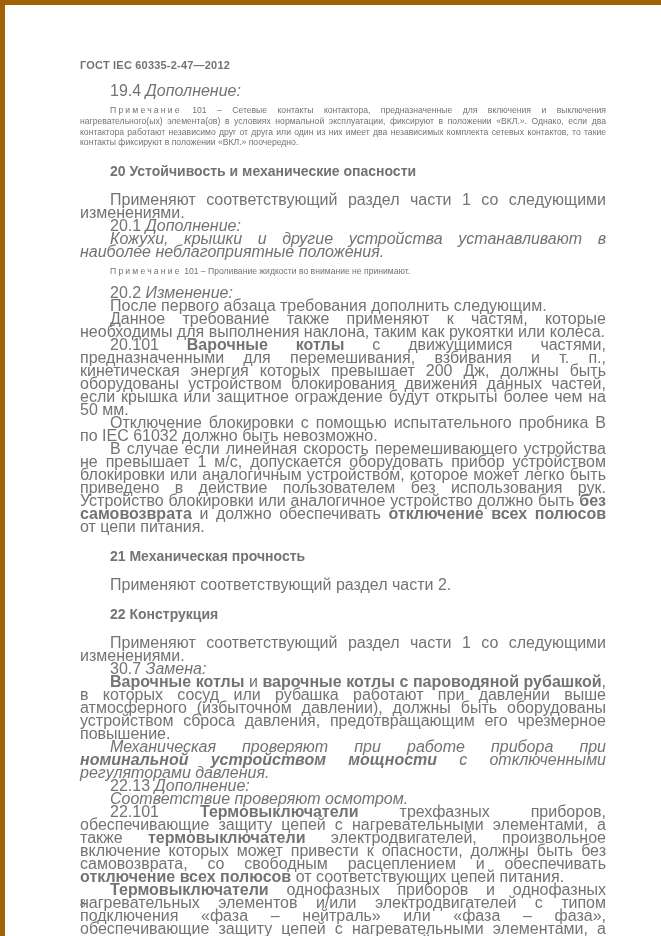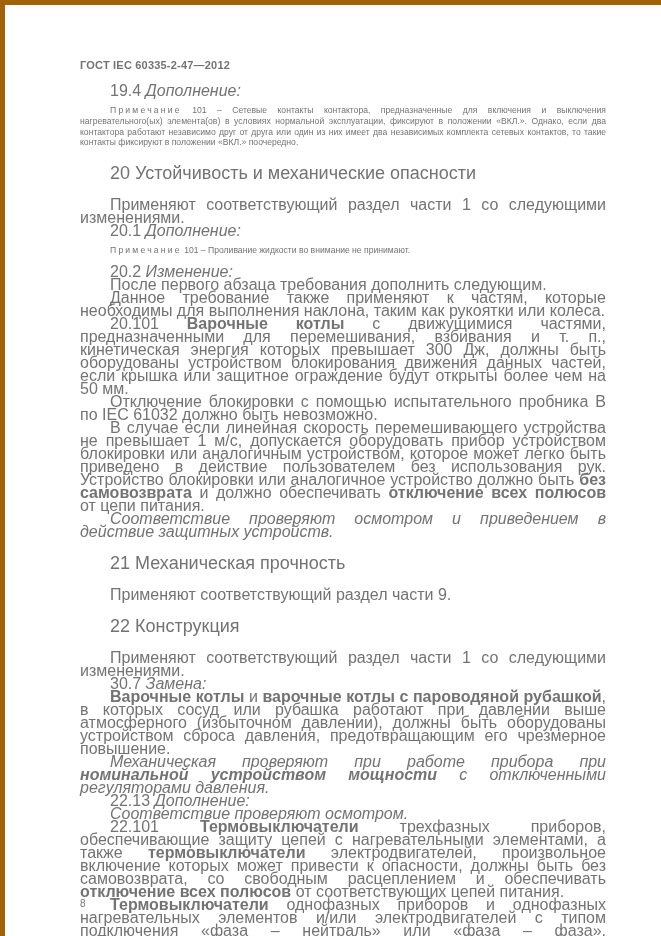--- a/index.html
+++ b/index.html
@@ -28,21 +28,21 @@
     text-indent:30px;
     margin:0;
   }
   .note{
     font-size:8.6px;line-height:10.8px;
     text-align:justify;
     text-indent:30px;
     margin:8px 0 9px 0;
   }
   .h1{
-    font-size:18px;font-weight:normal;
+    font-size:14px;font-weight:bold;
     margin:15px 0 14px 30px;
   }
   .b{font-weight:bold;}
   .i{font-style:italic;}
   .ls{letter-spacing:2.2px;}
   #pagenum{
     position:absolute;
     left:75px;bottom:30px;
     font-size:10px;
   }
@@ -52,30 +52,30 @@
 
 <div id="page">
   <div id="content">
     <div class="pageheader">ГОСТ IEC 60335-2-47—2012</div>
     <div id="blocks">
         <div class="para"><span>19.4 </span><span class="i">Дополнение:</span></div>
         <div class="note"><span class="ls">Примечание</span><span> 101 – Сетевые контакты контактора, предназначенные для включения и выключения нагревательного(ых) элемента(ов) в условиях нормальной эксплуатации, фиксируют в положении «ВКЛ.». Однако, если два контактора работают независимо друг от друга или один из них имеет два независимых комплекта сетевых контактов, то такие контакты фиксируют в положении «ВКЛ.» поочередно.</span></div>
         <div class="h1"><span>20 Устойчивость и механические опасности</span></div>
         <div class="para"><span>Применяют соответствующий раздел части 1 со следующими изменениями.</span></div>
         <div class="para"><span>20.1 </span><span class="i">Дополнение:</span></div>
+        <div class="para"><span class="i">Кожухи, крышки и другие устройства устанавливают в наиболее неблагоприятные положения.</span></div>
         <div class="note"><span class="ls">Примечание</span><span> 101 – Проливание жидкости во внимание не принимают.</span></div>
         <div class="para"><span>20.2 </span><span class="i">Изменение:</span></div>
         <div class="para"><span>После первого абзаца требования дополнить следующим.</span></div>
         <div class="para"><span>Данное требование также применяют к частям, которые необходимы для выполнения наклона, таким как рукоятки или колеса.</span></div>
-        <div class="para"><span>20.101 </span><span class="b">Варочные котлы</span><span> с движущимися частями, предназначенными для перемешивания, взбивания и т. п., кинетическая энергия которых превышает 300 Дж, должны быть оборудованы устройством блокирования движения данных частей, если крышка или защитное ограждение будут открыты более чем на 50 мм.</span></div>
+        <div class="para"><span>20.101 </span><span class="b">Варочные котлы</span><span> с движущимися частями, предназначенными для перемешивания, взбивания и т. п., кинетическая энергия которых превышает 200 Дж, должны быть оборудованы устройством блокирования движения данных частей, если крышка или защитное ограждение будут открыты более чем на 50 мм.</span></div>
         <div class="para"><span>Отключение блокировки с помощью испытательного пробника В по IEC 61032 должно быть невозможно.</span></div>
         <div class="para"><span>В случае если линейная скорость перемешивающего устройства не превышает 1 м/с, допускается оборудовать прибор устройством блокировки или аналогичным устройством, которое может легко быть приведено в действие пользователем без использования рук. Устройство блокировки или аналогичное устройство должно быть </span><span class="b">без самовозврата</span><span> и должно обеспечивать </span><span class="b">отключение всех полюсов</span><span> от цепи питания.</span></div>
-        <div class="para"><span class="i">Соответствие проверяют осмотром и приведением в действие защитных устройств.</span></div>
         <div class="h1"><span>21 Механическая прочность</span></div>
-        <div class="para"><span>Применяют соответствующий раздел части 9.</span></div>
+        <div class="para"><span>Применяют соответствующий раздел части 2.</span></div>
         <div class="h1"><span>22 Конструкция</span></div>
         <div class="para"><span>Применяют соответствующий раздел части 1 со следующими изменениями.</span></div>
         <div class="para"><span>30.7 </span><span class="i">Замена:</span></div>
         <div class="para"><span class="b">Варочные котлы</span><span> и </span><span class="b">варочные котлы с пароводяной рубашкой</span><span>, в которых сосуд или рубашка работают при давлении выше атмосферного (избыточном давлении), должны быть оборудованы устройством сброса давления, предотвращающим его чрезмерное повышение.</span></div>
         <div class="para"><span class="i">Механическая проверяют при работе прибора при </span><span class="b i">номинальной устройством мощности</span><span class="i"> с отключенными регуляторами давления.</span></div>
         <div class="para"><span>22.13 </span><span class="i">Дополнение:</span></div>
         <div class="para"><span class="i">Соответствие проверяют осмотром.</span></div>
         <div class="para"><span>22.101 </span><span class="b">Термовыключатели</span><span> трехфазных приборов, обеспечивающие защиту цепей с нагревательными элементами, а также </span><span class="b">термовыключатели</span><span> электродвигателей, произвольное включение которых может привести к опасности, должны быть без самовозврата, со свободным расцеплением и обеспечивать </span><span class="b">отключение всех полюсов</span><span> от соответствующих цепей питания.</span></div>
         <div class="para"><span class="b">Термовыключатели</span><span> однофазных приборов и однофазных нагревательных элементов и/или электродвигателей с типом подключения «фаза – нейтраль» или «фаза – фаза», обеспечивающие защиту цепей с нагревательными элементами, а также </span><span class="b">термовыключатели</span><span> электродвигателей,</span></div>
       </div>

